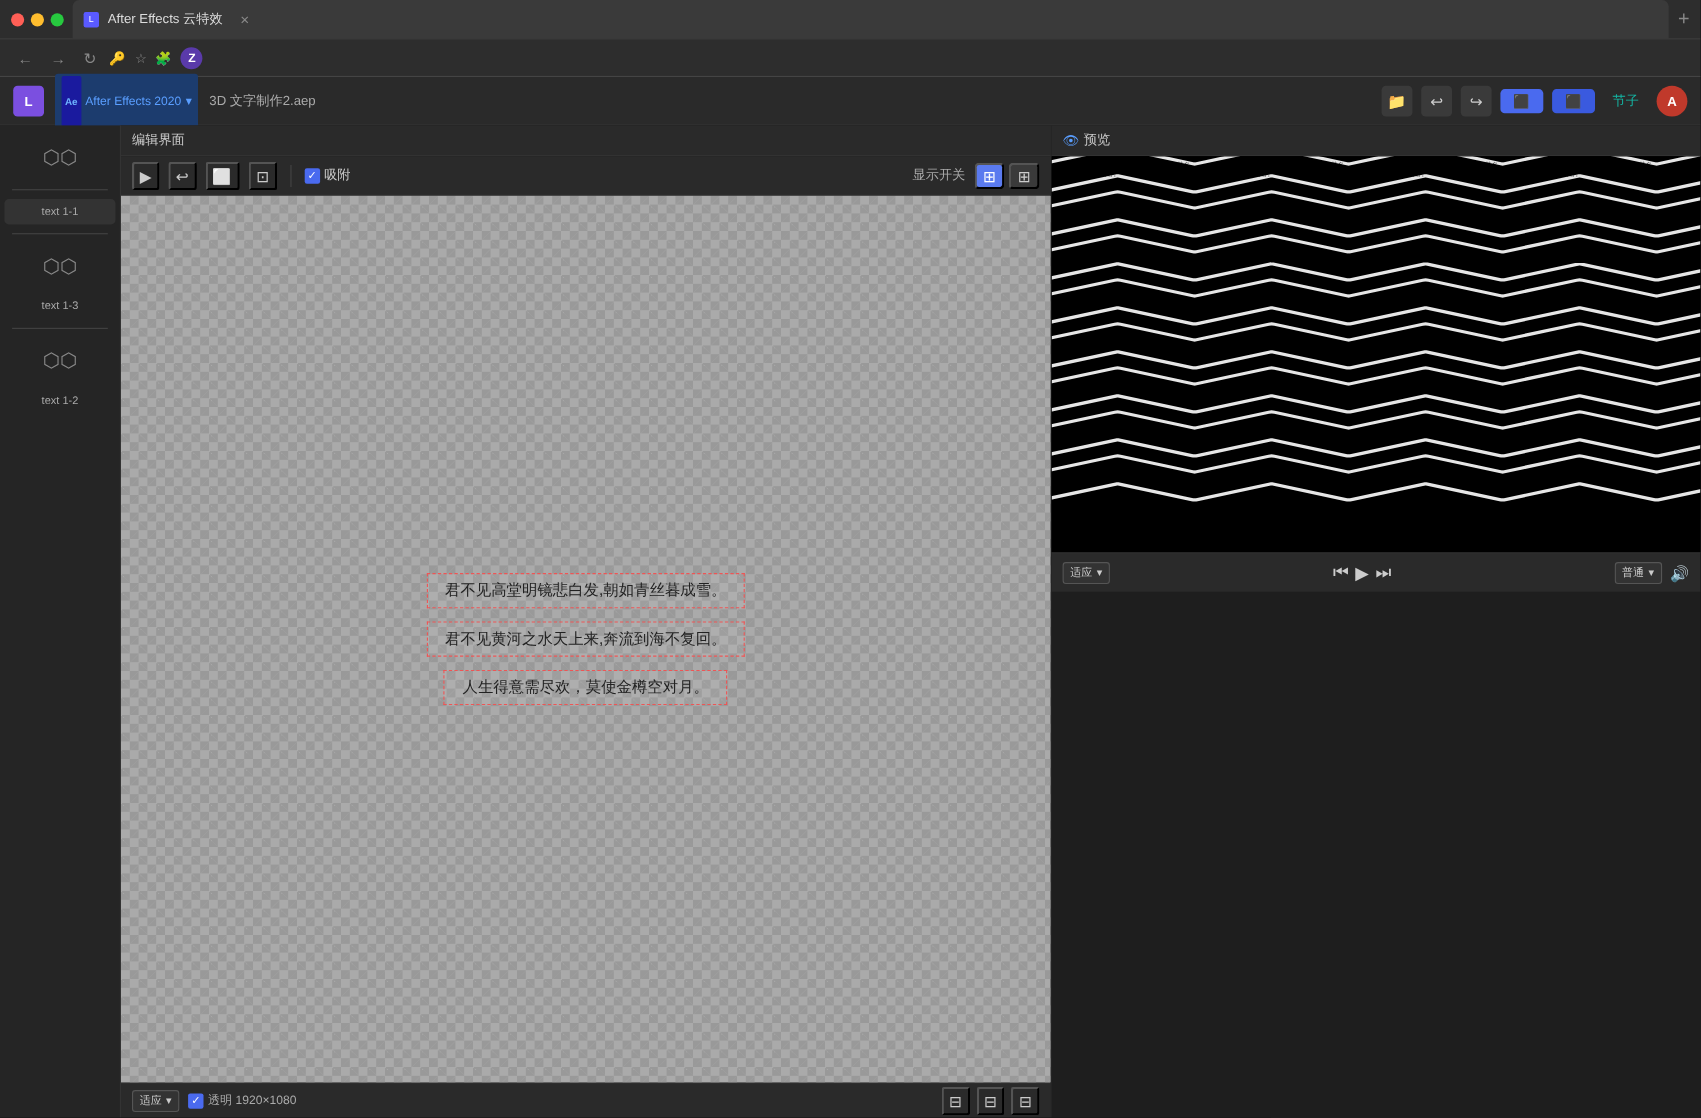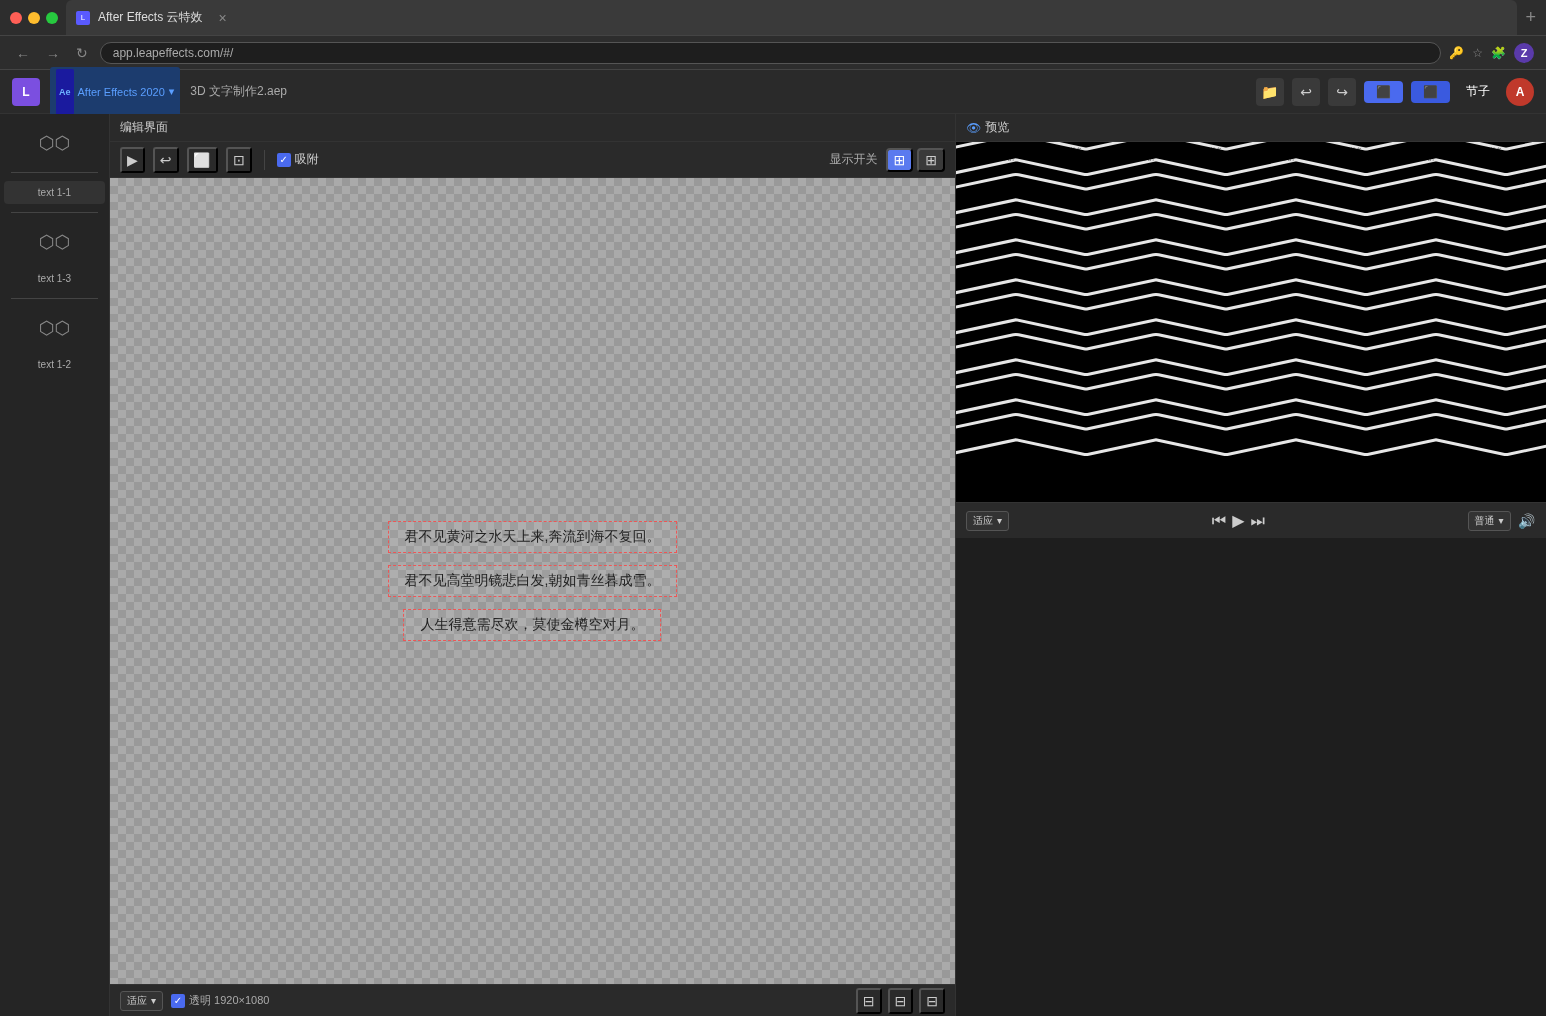--- a/index.html
+++ b/index.html
@@ -77,21 +77,21 @@
     }
     .app-logo { width: 28px; height: 28px; background: #7b4fe0; border-radius: 4px; display: flex; align-items: center; justify-content: center; color: white; font-size: 12px; font-weight: bold; }
     .ae-badge { background: #1c3c6e; color: #5a9eff; border-radius: 3px; padding: 2px 6px; font-size: 11px; display: flex; align-items: center; gap: 4px; }
     .ae-logo { background: #1a1a9e; color: #6db3ff; font-size: 9px; font-weight: bold; border-radius: 2px; padding: 18px 3px; }
     .file-name { color: #aaa; font-size: 12px; }
     .header-spacer { flex: 1; }
     .header-right { display: flex; align-items: center; gap: 8px; }
     .header-icon-btn { width: 28px; height: 28px; background: #3a3a3a; border-radius: 4px; display: flex; align-items: center; justify-content: center; cursor: pointer; color: #ccc; font-size: 14px; }
     .header-btn-blue { background: #4a6aef; color: white; border: none; border-radius: 4px; padding: 4px 12px; font-size: 12px; cursor: pointer; display: flex; align-items: center; gap: 4px; }
     .header-btn-blue2 { background: #3a5adf; }
-    .header-text-btn { color: #ffffff; font-size: 12px; cursor: pointer; padding: 4px 8px; }
+    .header-text-btn { color: #14b8a6; font-size: 12px; cursor: pointer; padding: 4px 8px; }
 
     
     .main-layout {
       display: flex;
       height: calc(1016px - 36px - 34px - 44px);
     }
 
     
     .left-sidebar {
       width: 110px;
@@ -247,23 +247,20 @@
       <span class="tab-close">×</span>
     </div>
     <div style="padding-left:8px; color:#888; font-size:18px; cursor:pointer;">+</div>
   </div>
 </div>
 
 <div class="nav-bar">
   <span class="nav-btn">←</span>
   <span class="nav-btn">→</span>
   <span class="nav-btn">↻</span>
-  <div class="address-bar">
-    <span>app.leapeffects.com/#/</span>
-  </div>
   <div class="nav-right">
     <span>🔑</span>
     <span>☆</span>
     <span>🧩</span>
     <span style="background:#5a3aaa; color:white; border-radius:50%; width:20px; height:20px; display:flex; align-items:center; justify-content:center; font-size:11px; font-weight:bold;">Z</span>
   </div>
 </div>
 
 <div class="app-header">
   <div class="app-logo">L</div>
@@ -345,24 +342,24 @@
       <span class="toolbar-label">显示开关</span>
       <div class="toolbar-icon-group">
         <button class="toolbar-btn" style="background:#5a7aef; border-radius:4px; color:white; padding:2px 6px;">⊞</button>
         <button class="toolbar-btn" style="background:#3a3a3a; border-radius:4px; padding:2px 6px;">⊞</button>
       </div>
     </div>
     <div class="canvas-area">
       <div class="canvas-checkerboard"></div>
       <div class="canvas-content">
         <div class="text-box">
-          <span>君不见黄河之水天上来,奔流到海不复回。</span>
+          <span>君不见高堂明镜悲白发,朝如青丝暮成雪。</span>
         </div>
         <div class="text-box">
-          <span>君不见高堂明镜悲白发,朝如青丝暮成雪。</span>
+          <span>君不见黄河之水天上来,奔流到海不复回。</span>
         </div>
         <div class="text-box">
           <span>人生得意需尽欢，莫使金樽空对月。</span>
         </div>
       </div>
     </div>
     <div class="editor-footer">
       <div class="dropdown-small">
         <span>适应</span>
         <span>▾</span>

